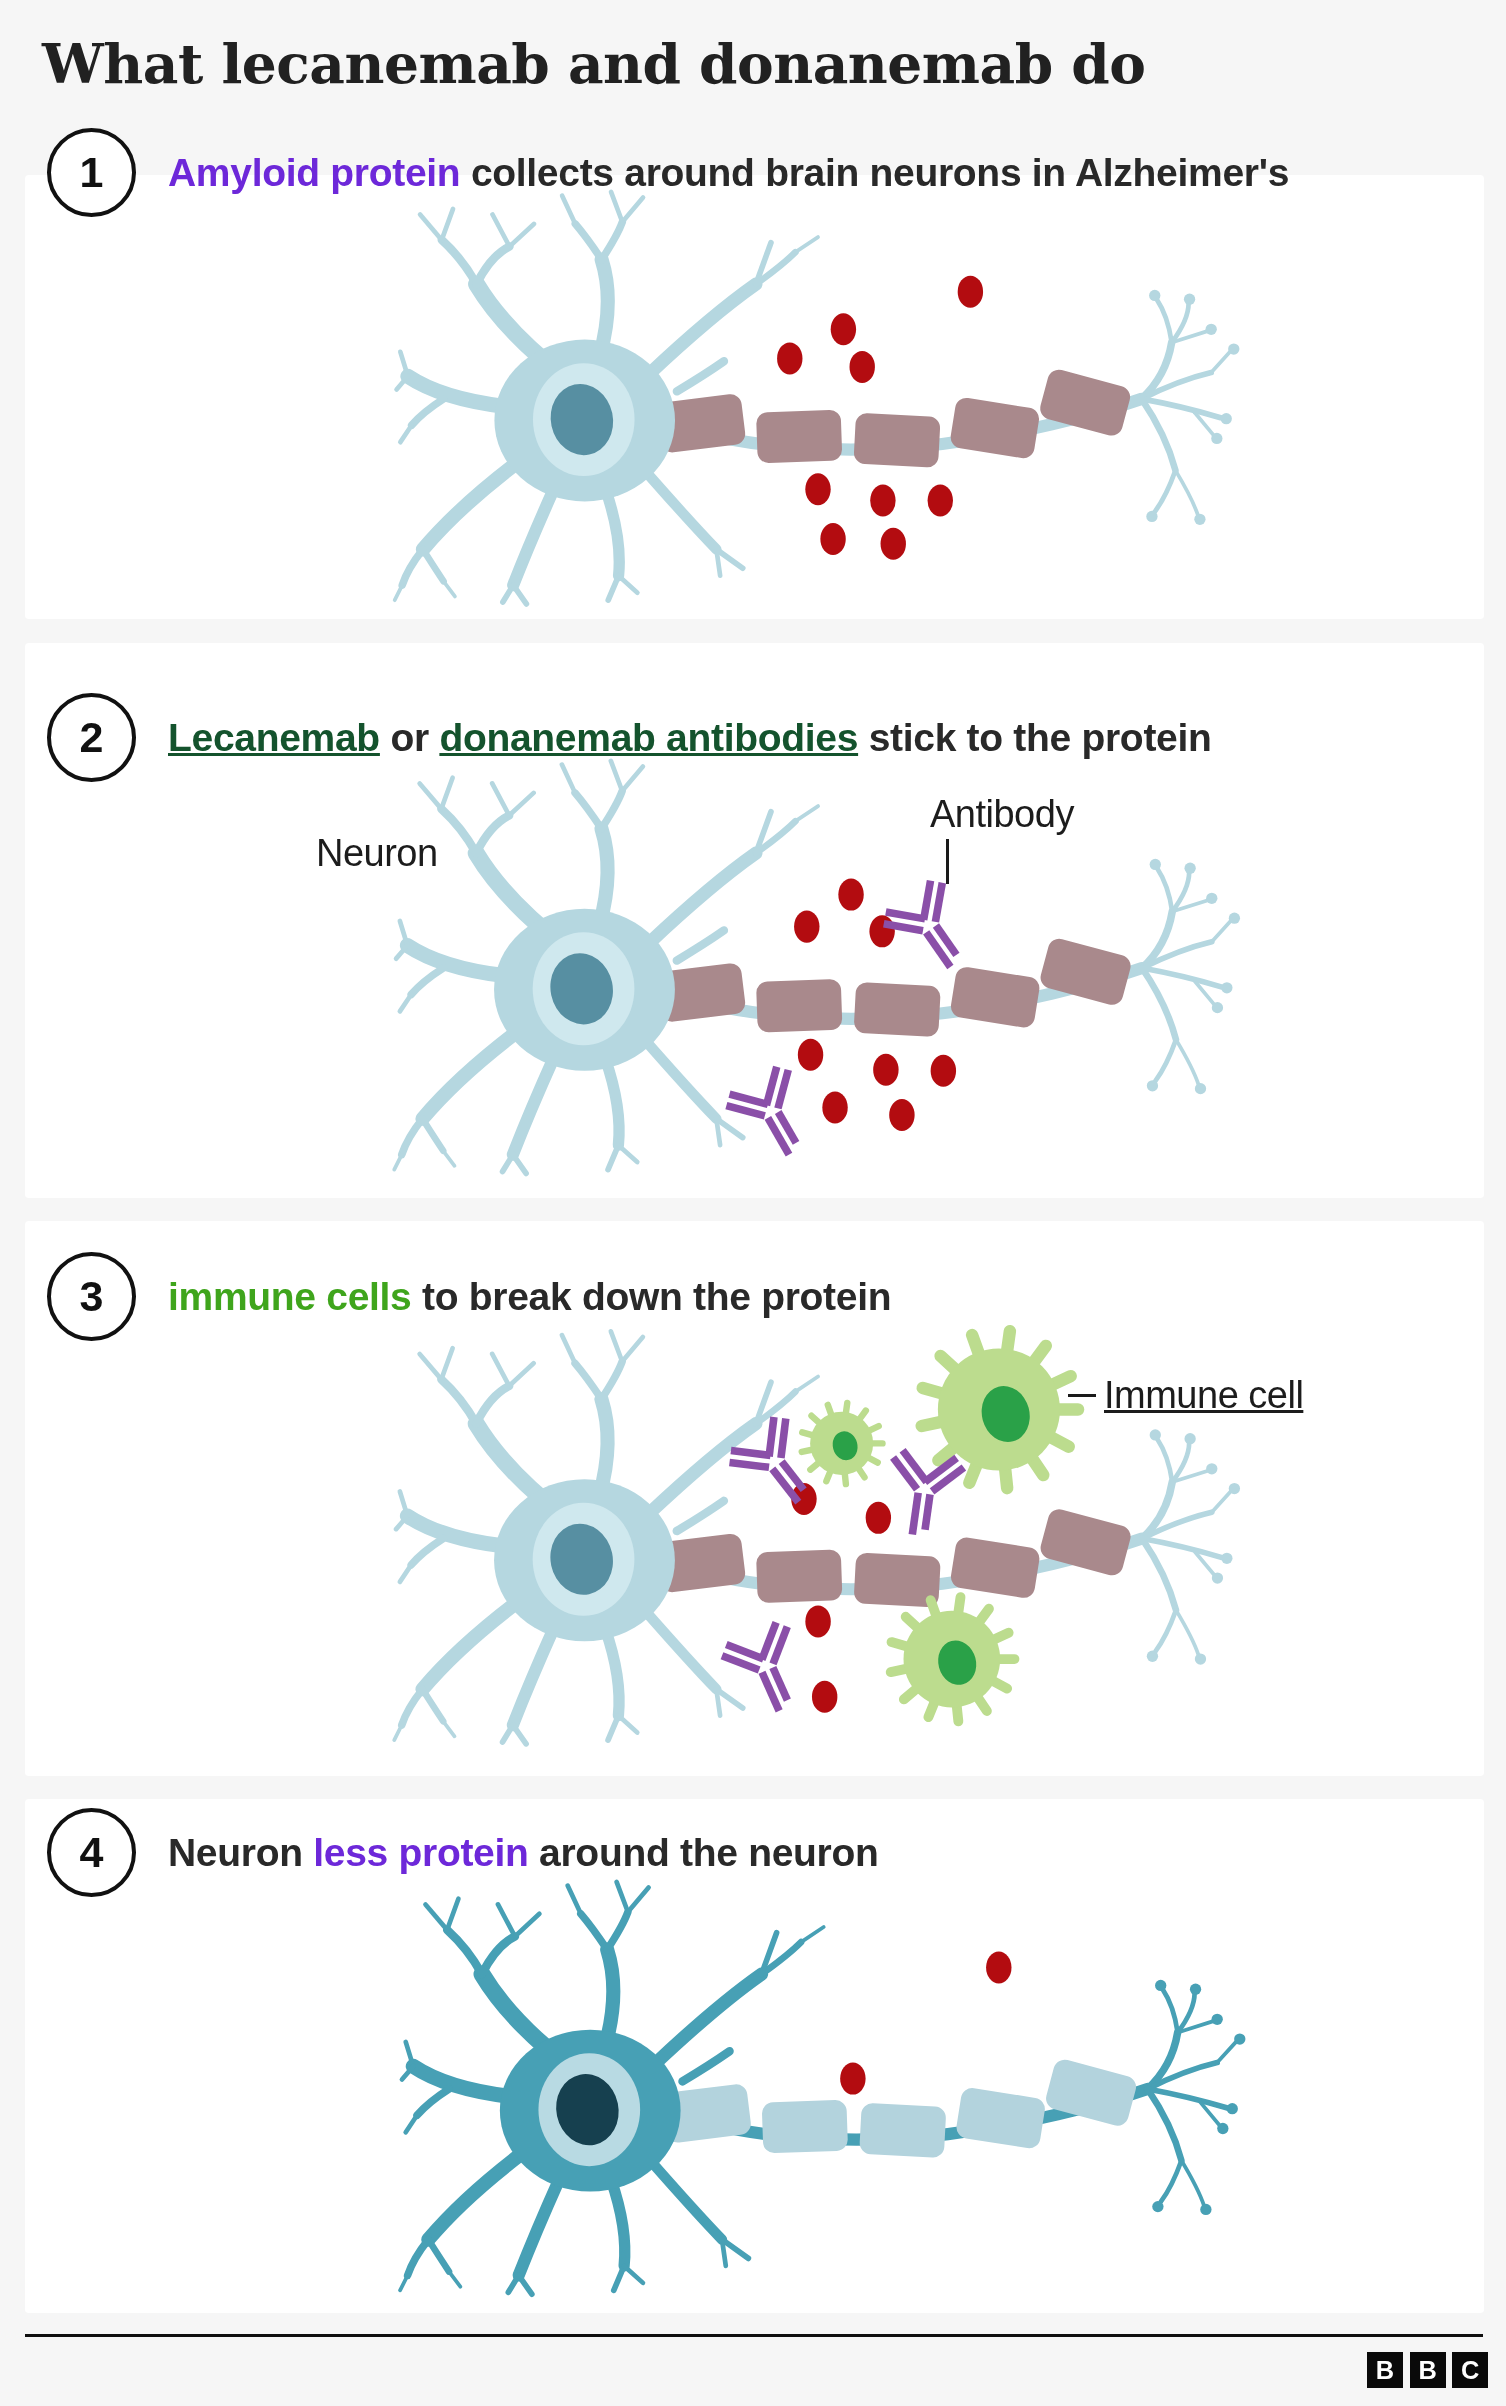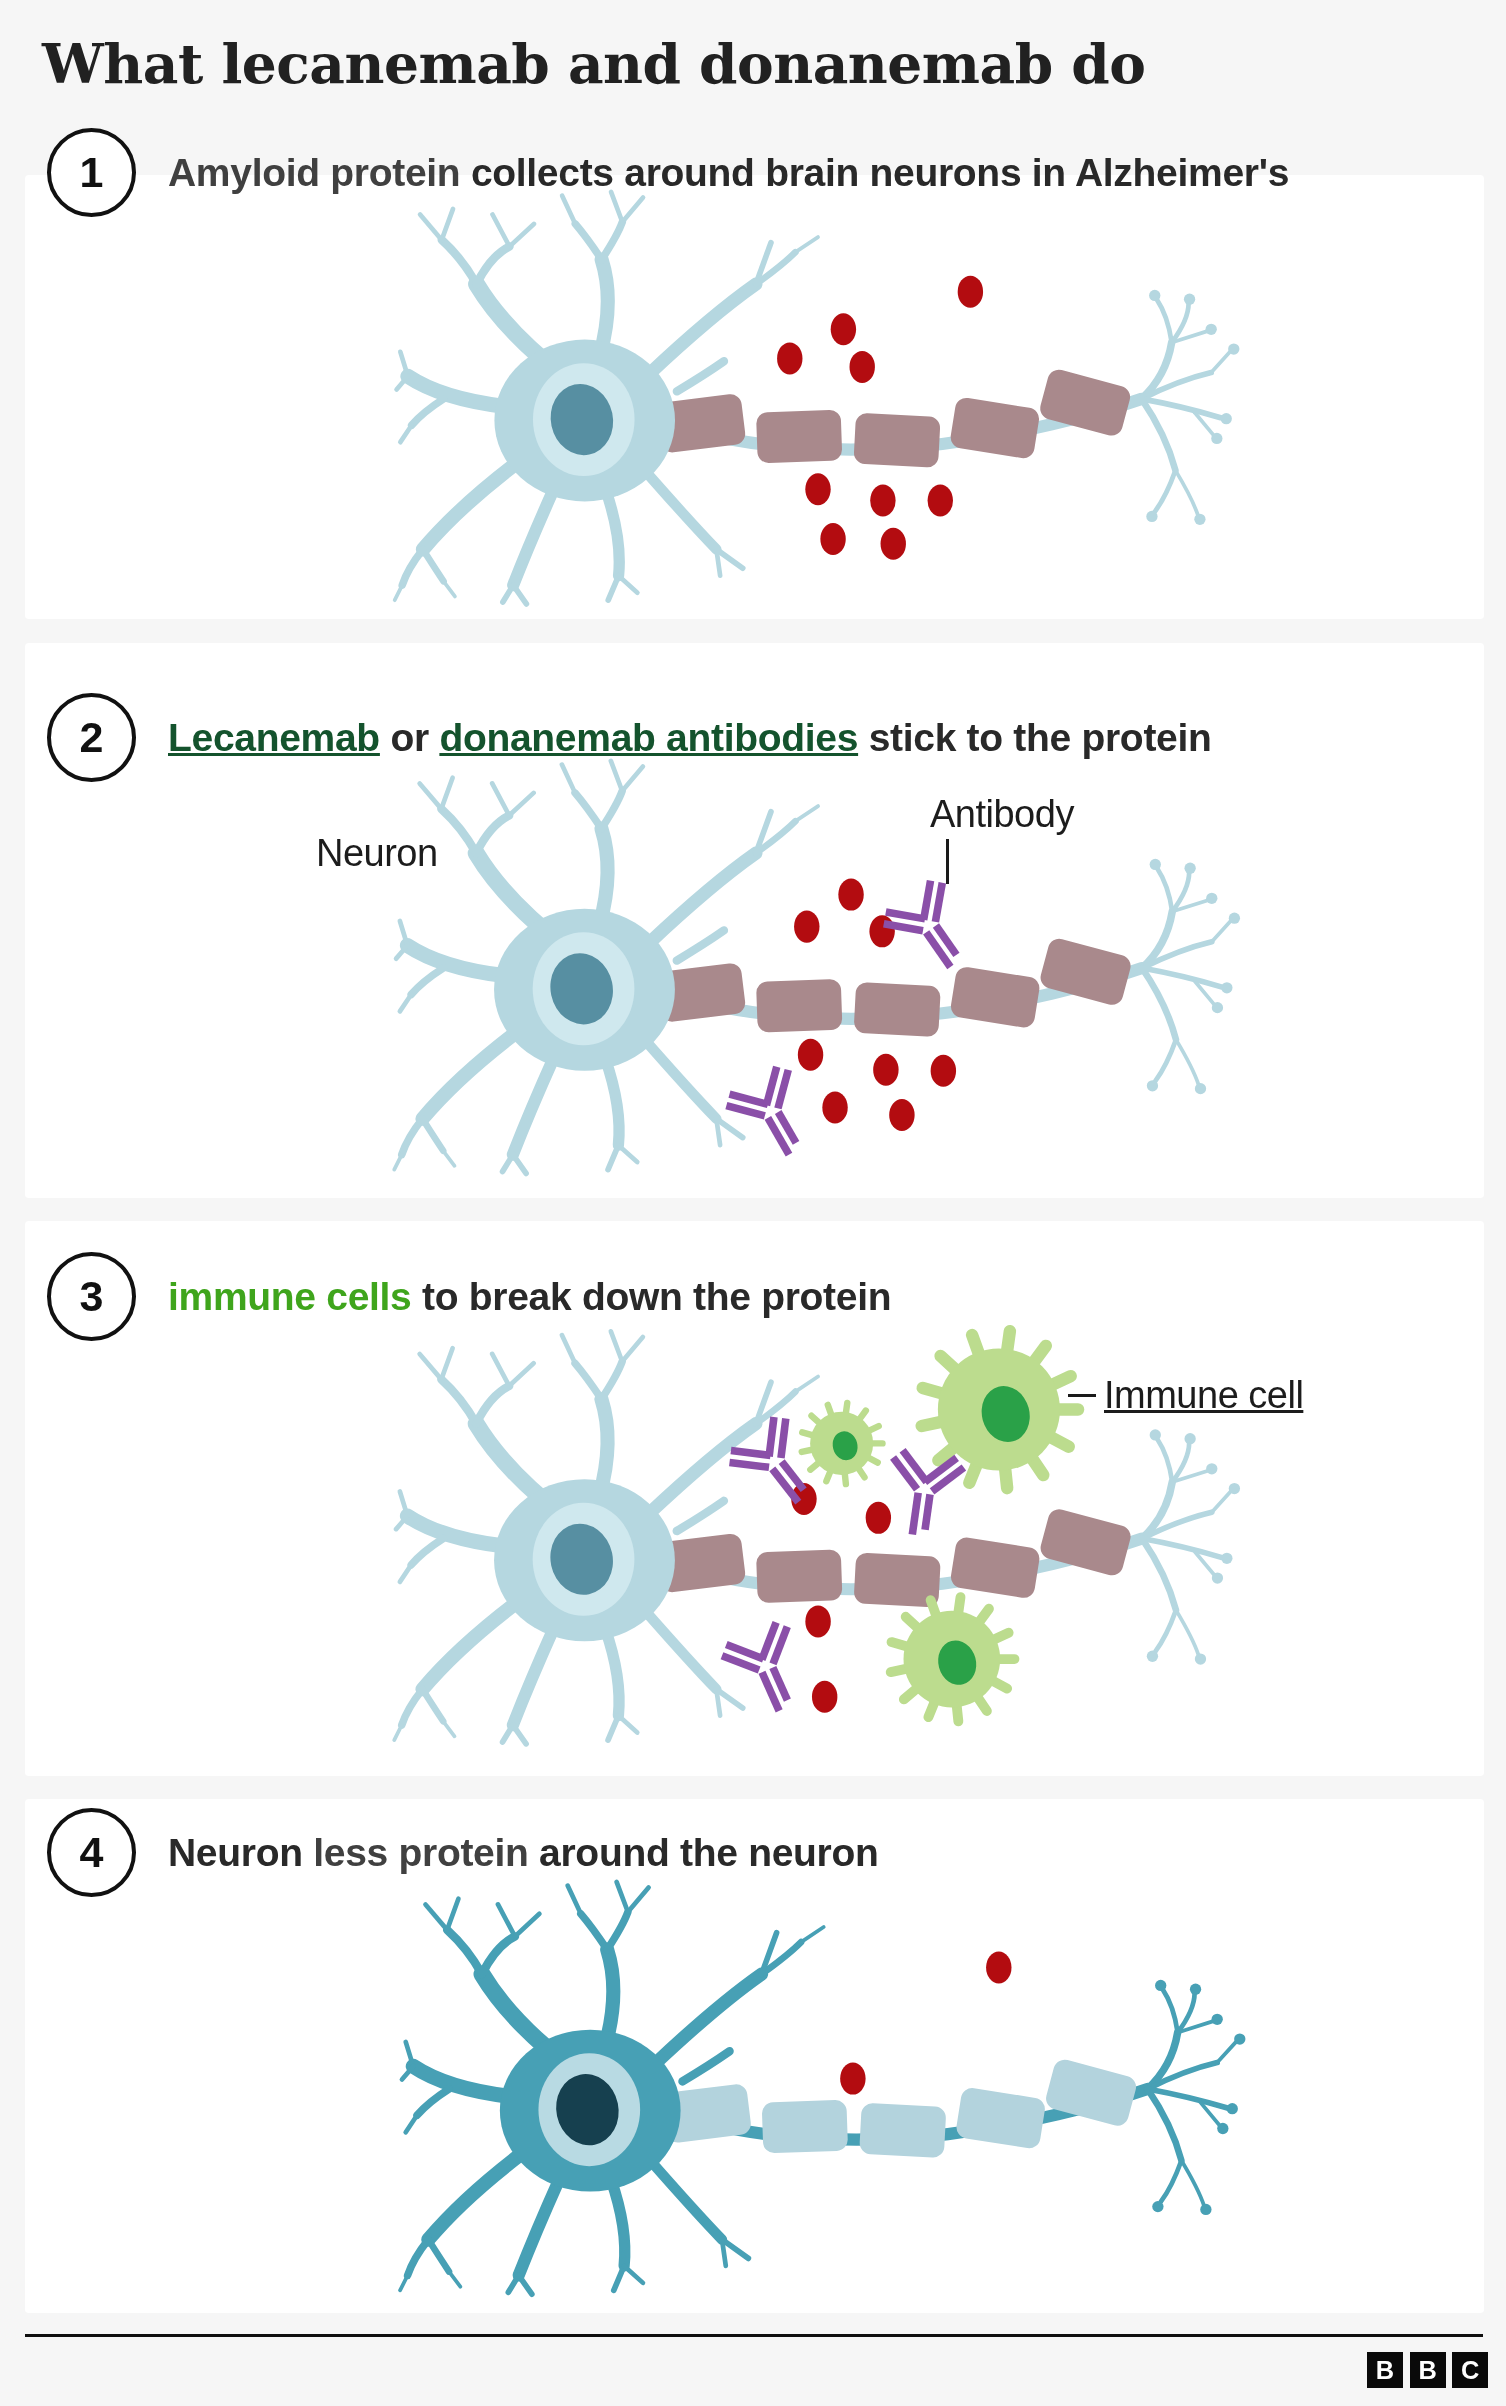--- a/index.html
+++ b/index.html
@@ -32,21 +32,21 @@
     box-sizing:border-box;
     display:flex;align-items:center;justify-content:center;
     font-weight:700;font-size:43px;color:#111;
   }
   .step-text{
     position:absolute;left:168px;top:0;height:89px;
     display:flex;align-items:center;
     font-weight:700;font-size:39px;color:#292929;
     white-space:pre;letter-spacing:-0.3px;
   }
-  .hl-red{color:#404040;text-align:center;}
+  .hl-red{color:#6d28d9;text-align:center;}
   .hl-purple{color:#14532d;text-decoration:underline;}
   .hl-green{color:#3fa51c;}
   .illus-label{
     position:absolute;font-size:38px;color:#1c1c1c;
     white-space:nowrap;letter-spacing:-0.5px;
   }
   .tick-v{position:absolute;width:2.8px;background:#1a1a1a;}
   .tick-h{position:absolute;height:2.8px;background:#1a1a1a;}
   .footer-line{position:absolute;left:24.5px;top:2334px;width:1458px;height:2.8px;background:#0f0f0f;}
   .bbc-logo{position:absolute;left:1367px;top:2352px;display:flex;gap:6.6px;}

